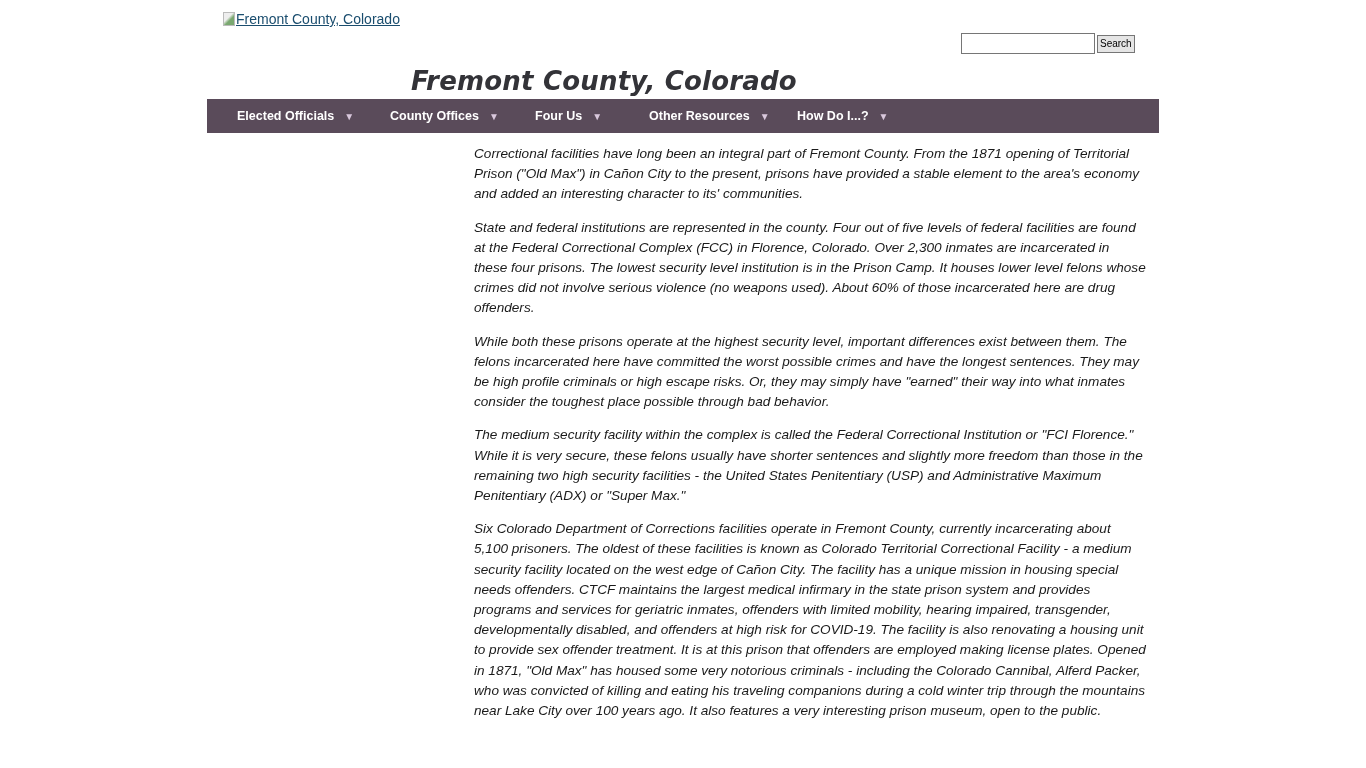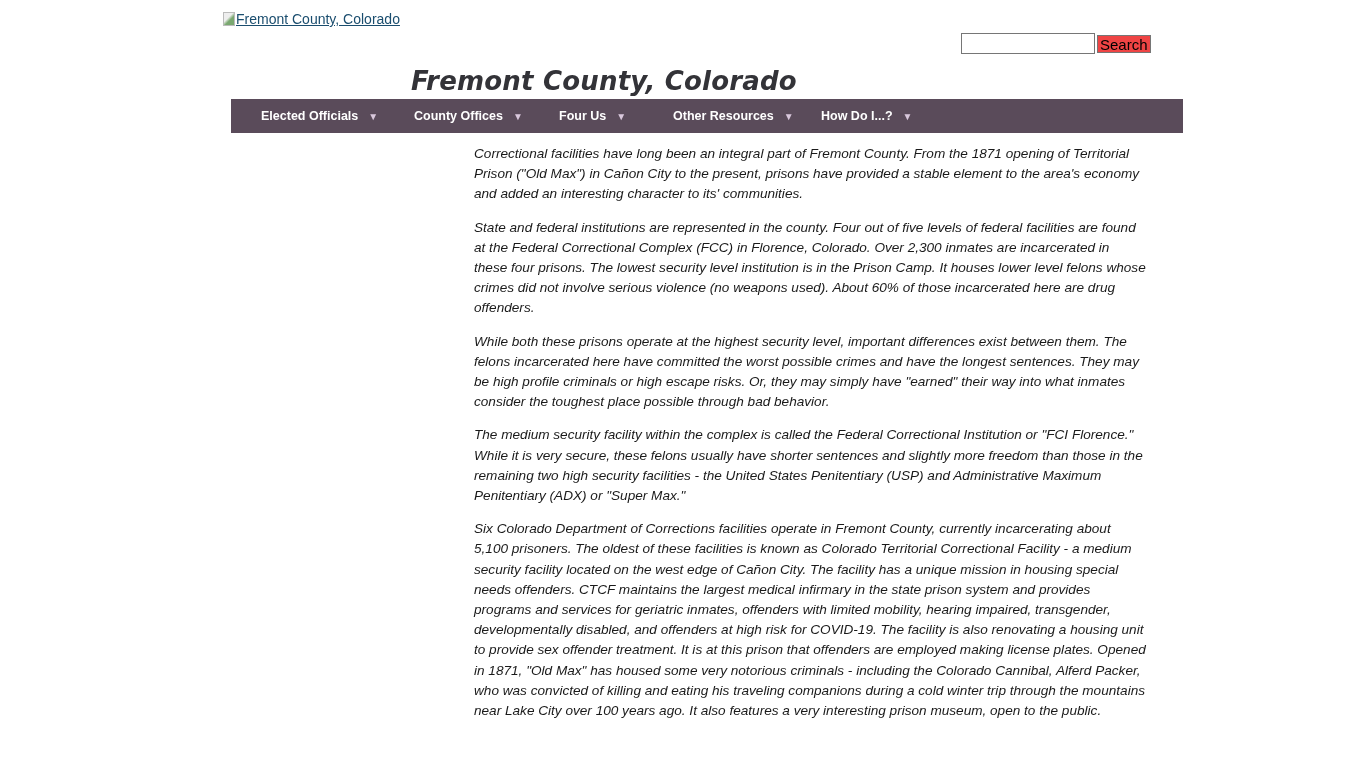--- a/index.html
+++ b/index.html
@@ -1,23 +1,23 @@
 <!DOCTYPE html>
 <html><head>
 <meta charset="utf-8">
 <style>
   html, body { margin: 0; padding: 0; background: #ffffff; }
   body { width: 1366px; height: 768px; overflow: hidden; position: relative; font-family: "Liberation Sans", sans-serif; color: #111; }
   .logo-link { position: absolute; left: 223px; top: 11px; font-size: 14px; color: #1a4d6e; text-decoration: underline; display: flex; align-items: center; }
   .broken-img { display: inline-block; width: 12px; height: 14px; border: 1px solid #bbb; margin-right: 1px; background: linear-gradient(135deg, #eee 40%, #7aa870 60%); box-sizing: border-box; }
   .search-box { position: absolute; left: 961px; top: 33px; display: flex; align-items: center; }
   .search-input { width: 134px; height: 21px; border: 1px solid #767676; box-sizing: border-box; padding: 1px 3px; font-size: 13px; margin-right: 2px; }
-  .search-btn { height: 18px; font-size: 15px; font-family: "Liberation Sans", sans-serif; background: #ef4444; border: 1px solid #767676; padding: 0 2px; color: #000; }
+  .search-btn { height: 18px; font-size: 10px; font-family: "Liberation Sans", sans-serif; background: #e5e5e5; border: 1px solid #767676; padding: 0 2px; color: #000; }
   .site-title { position: absolute; left: 411px; top: 66px; font-family: "DejaVu Sans", sans-serif; font-style: italic; font-weight: bold; font-size: 26px; color: #333338; letter-spacing: 0.2px; }
-  .navbar { position: absolute; left: 207px; top: 99px; width: 952px; height: 34px; background: #5a4b5a; display: flex; align-items: center; box-sizing: border-box; margin-left: 24px; }
+  .navbar { position: absolute; left: 207px; top: 99px; width: 952px; height: 34px; background: #5a4b5a; display: flex; align-items: center; box-sizing: border-box; }
   .nav-item { display: flex; align-items: center; color: #fff; font-weight: bold; font-size: 12.5px; cursor: pointer; position: absolute; top: 10px; }
   .nav-arrow { color: #d9c8dc; font-size: 10px; margin-left: 10px; }
   .content { position: absolute; left: 474px; top: 144px; width: 672px; }
   h1 { margin: 0 0 14px 0; font-size: 21px; font-weight: bold; color: #111; line-height: 28px; }
   p { margin: 0 0 13px 0; font-size: 13.6px; line-height: 20.2px; color: #1a1a1a; font-style: italic; }
 </style>
 </head>
 <body>
 
 <a class="logo-link">

